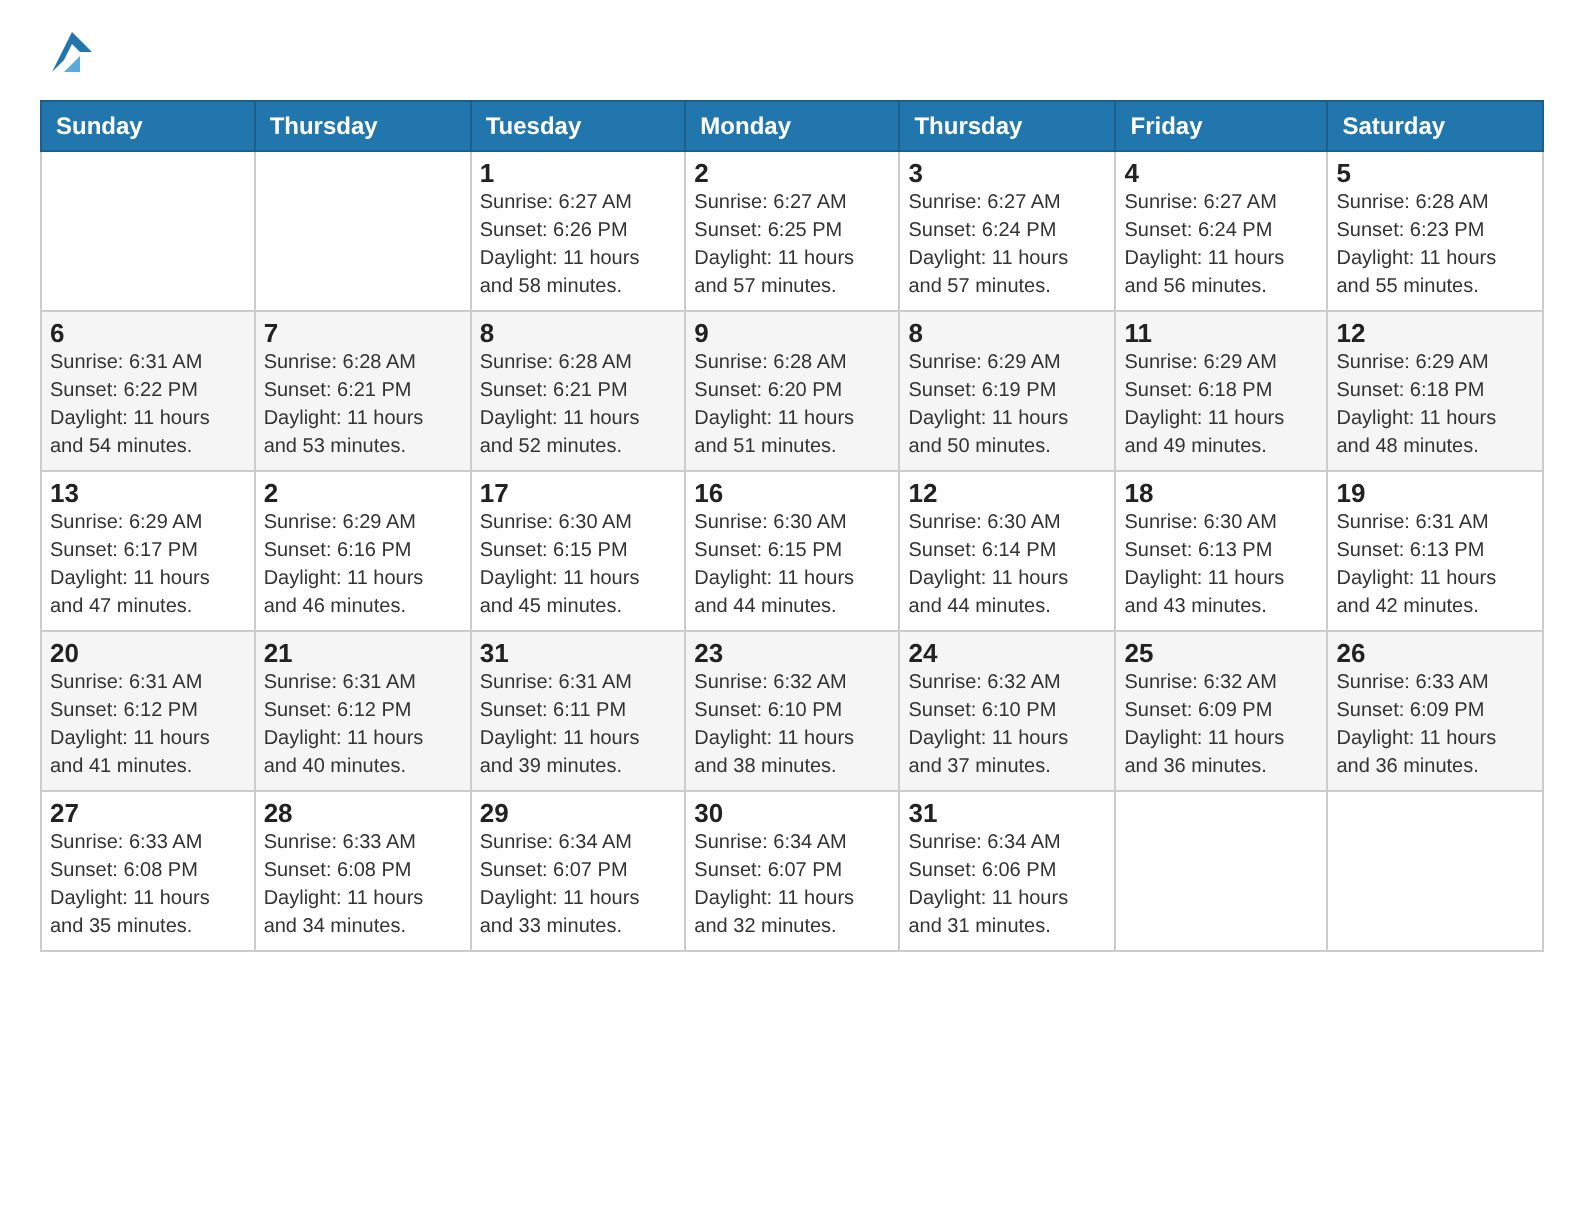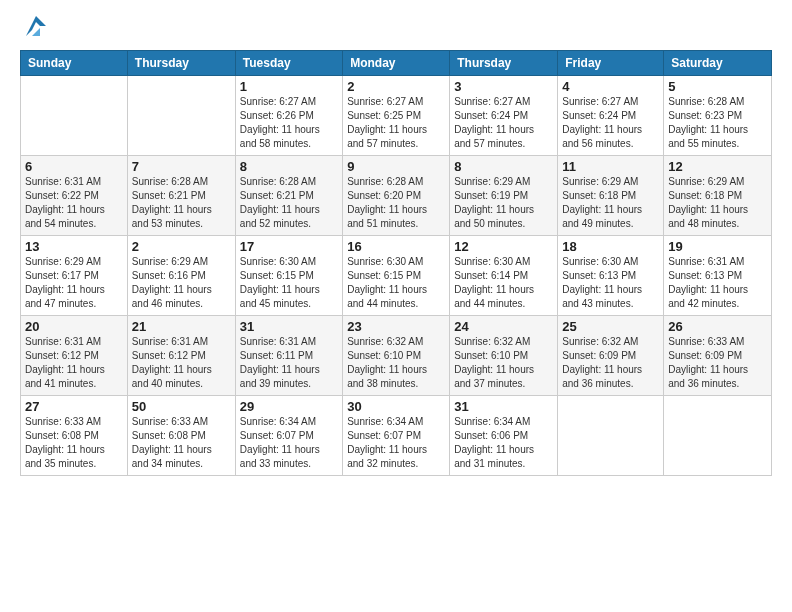--- a/index.html
+++ b/index.html
@@ -303,21 +303,21 @@
           </td>
         </tr>
         <tr>
           <td>
             <span class="day-num">27</span>
             <div class="day-info">Sunrise: 6:33 AM
 Sunset: 6:08 PM
 Daylight: 11 hours and 35 minutes.</div>
           </td>
           <td>
-            <span class="day-num">50</span>
+            <span class="day-num">28</span>
             <div class="day-info">Sunrise: 6:33 AM
 Sunset: 6:08 PM
 Daylight: 11 hours and 34 minutes.</div>
           </td>
           <td>
             <span class="day-num">29</span>
             <div class="day-info">Sunrise: 6:34 AM
 Sunset: 6:07 PM
 Daylight: 11 hours and 33 minutes.</div>
           </td>

